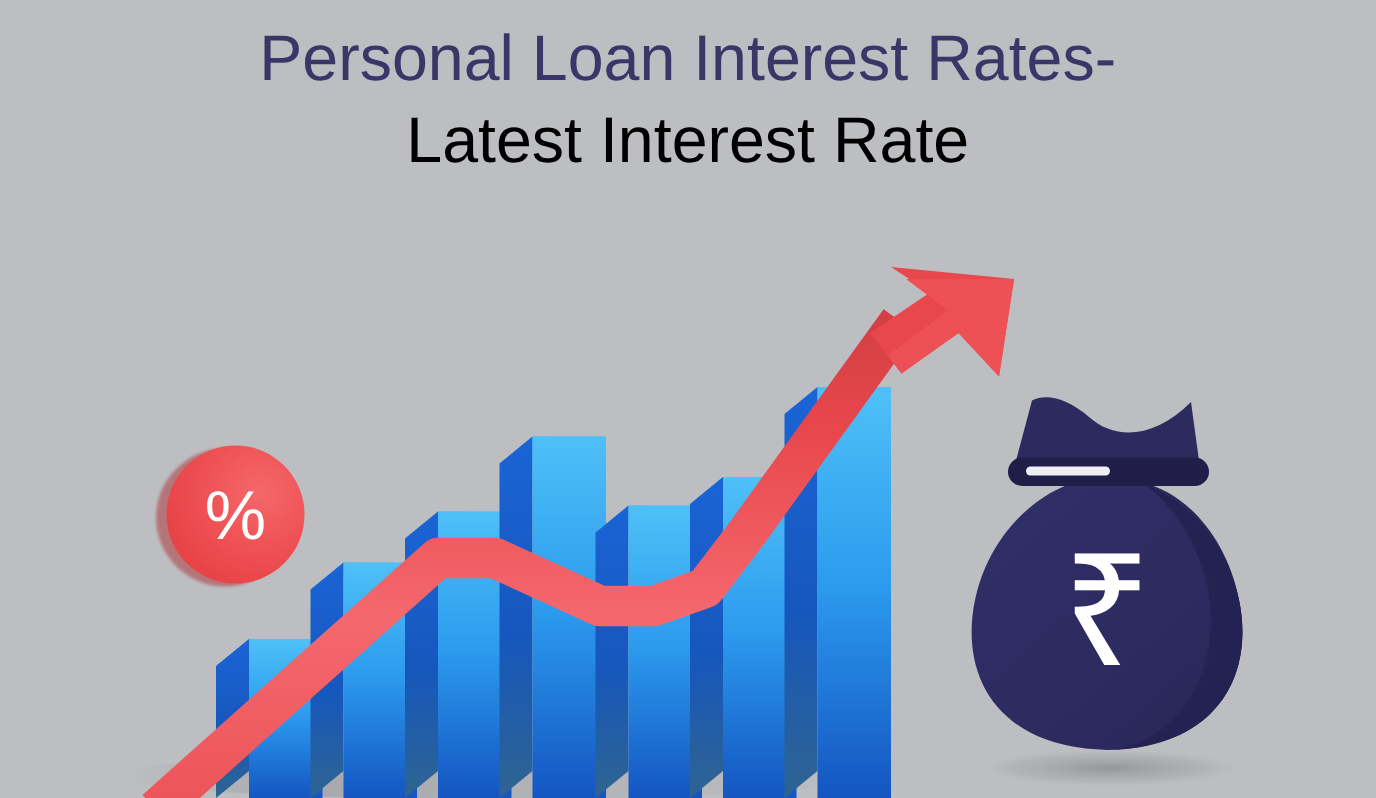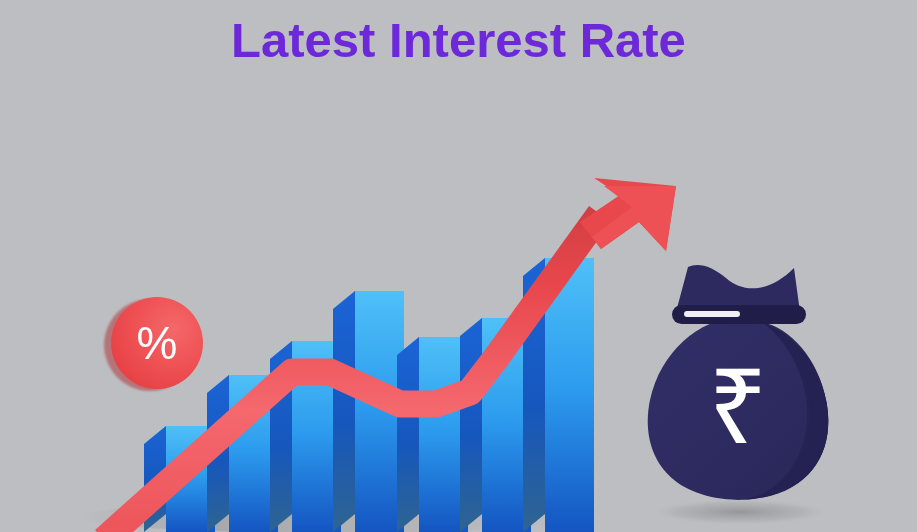--- a/index.html
+++ b/index.html
@@ -29,25 +29,25 @@
     display: block;
     font-size: 43px;
     line-height: 54px;
     font-weight: 400;
     letter-spacing: 0px;
     color: #3b3668;
     white-space: nowrap;
   }
   #title-line-2 {
     display: block;
-    font-size: 49px;
+    font-size: 43px;
     line-height: 56px;
-    font-weight: 700;
+    font-weight: 400;
     letter-spacing: 0px;
-    color: #6d28d9;
+    color: #000000;
     white-space: nowrap;
   }
 
   
   #illustration {
     position: absolute;
     left: 0;
     top: 0;
     width: 917px;
     height: 532px;
@@ -98,20 +98,21 @@
     font-family: "Liberation Sans", sans-serif;
     user-select: none;
   }
 </style>
 </head>
 <body>
 
 <div id="canvas">
 
   <div id="title-block">
+    <span id="title-line-1">Personal Loan Interest Rates-</span>
     <span id="title-line-2">Latest Interest Rate</span>
   </div>
 
   <div id="illustration">
     <svg width="917" height="532" viewBox="0 0 917 532" xmlns="http://www.w3.org/2000/svg">
       <defs>
         <linearGradient id="gBarFront" x1="0" y1="0" x2="0" y2="1">
           <stop offset="0%" stop-color="#4FC0F7"></stop>
           <stop offset="48%" stop-color="#2C9BEE"></stop>
           <stop offset="100%" stop-color="#1455C2"></stop>

